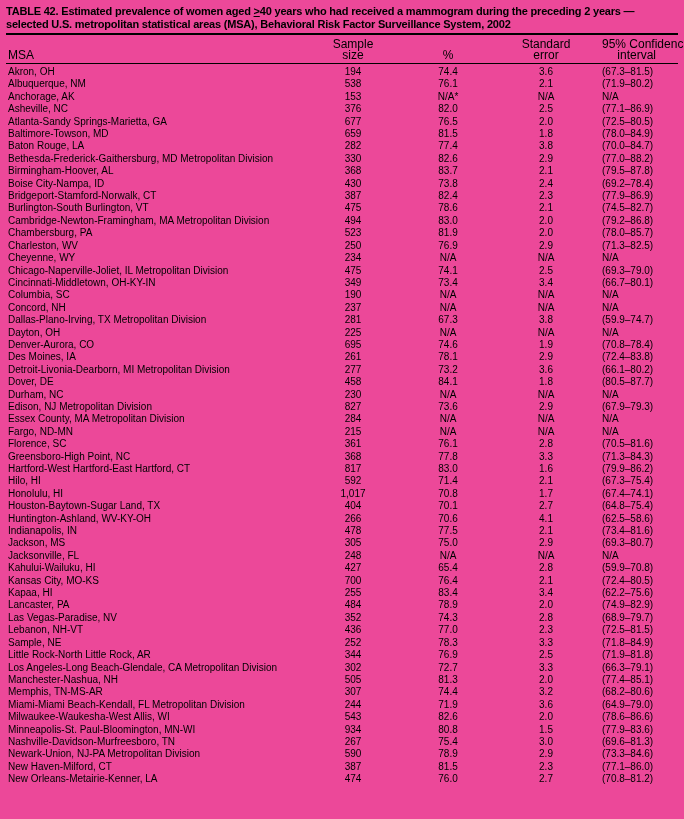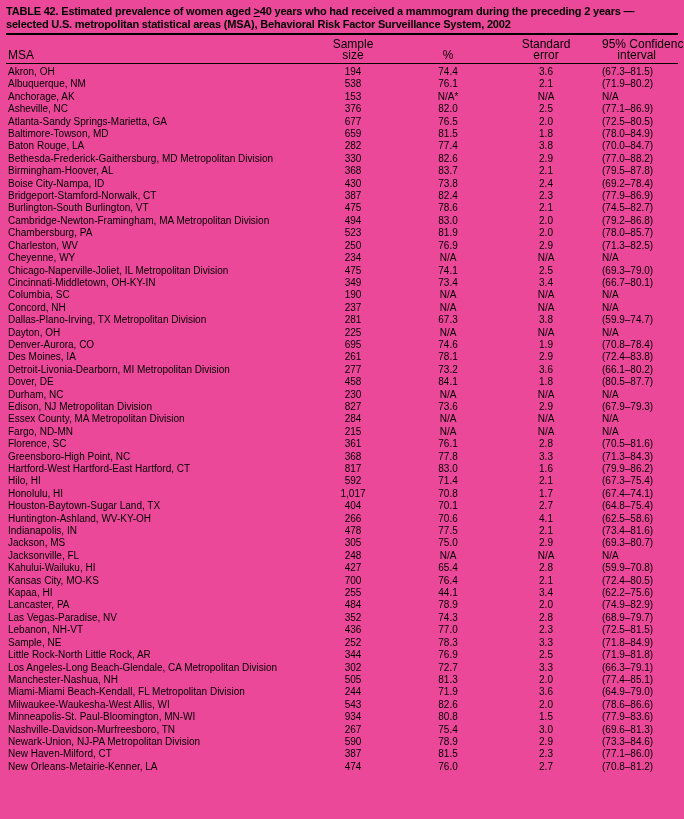--- a/index.html
+++ b/index.html
@@ -391,21 +391,21 @@
         <tr>
           <td class="d-msa">Kansas City, MO-KS</td>
           <td class="d-num">700</td>
           <td class="d-num">76.4</td>
           <td class="d-num">2.1</td>
           <td class="d-ci">(72.4–80.5)</td>
         </tr>
         <tr>
           <td class="d-msa">Kapaa, HI</td>
           <td class="d-num">255</td>
-          <td class="d-num">44.1</td>
+          <td class="d-num">83.4</td>
           <td class="d-num">3.4</td>
           <td class="d-ci">(62.2–75.6)</td>
         </tr>
         <tr>
           <td class="d-msa">Lancaster, PA</td>
           <td class="d-num">484</td>
           <td class="d-num">78.9</td>
           <td class="d-num">2.0</td>
           <td class="d-ci">(74.9–82.9)</td>
         </tr>
@@ -443,20 +443,27 @@
           <td class="d-num">72.7</td>
           <td class="d-num">3.3</td>
           <td class="d-ci">(66.3–79.1)</td>
         </tr>
         <tr>
           <td class="d-msa">Manchester-Nashua, NH</td>
           <td class="d-num">505</td>
           <td class="d-num">81.3</td>
           <td class="d-num">2.0</td>
           <td class="d-ci">(77.4–85.1)</td>
+        </tr>
+        <tr>
+          <td class="d-msa">Memphis, TN-MS-AR</td>
+          <td class="d-num">307</td>
+          <td class="d-num">74.4</td>
+          <td class="d-num">3.2</td>
+          <td class="d-ci">(68.2–80.6)</td>
         </tr>
         <tr>
           <td class="d-msa">Miami-Miami Beach-Kendall, FL Metropolitan Division</td>
           <td class="d-num">244</td>
           <td class="d-num">71.9</td>
           <td class="d-num">3.6</td>
           <td class="d-ci">(64.9–79.0)</td>
         </tr>
         <tr>
           <td class="d-msa">Milwaukee-Waukesha-West Allis, WI</td>

